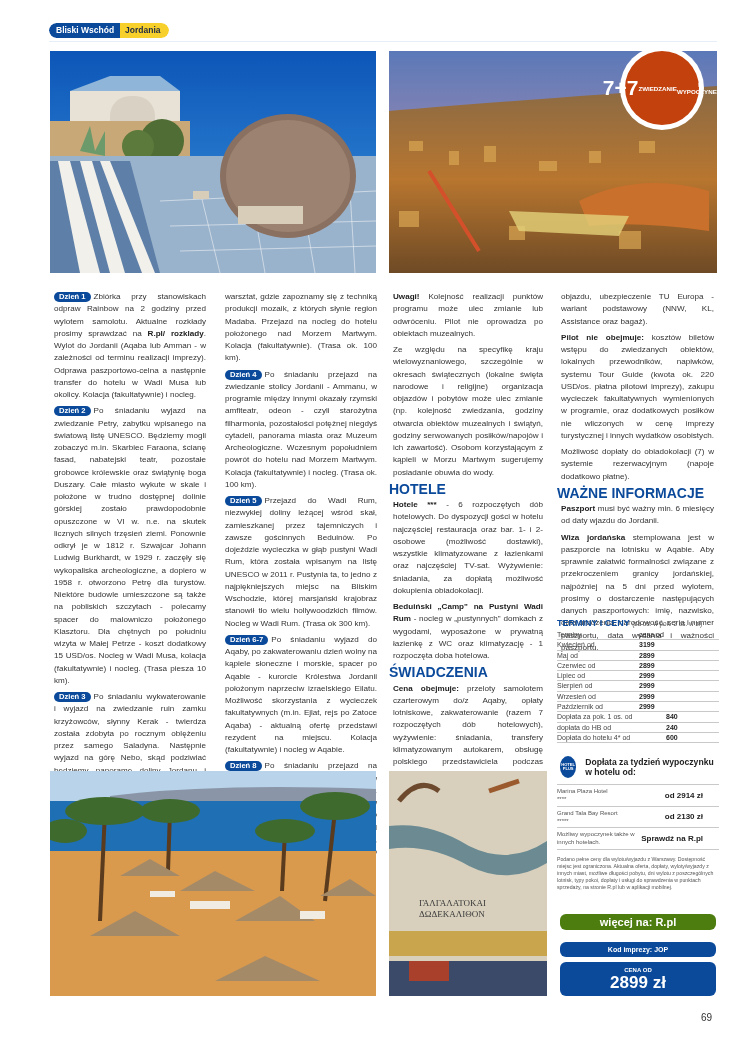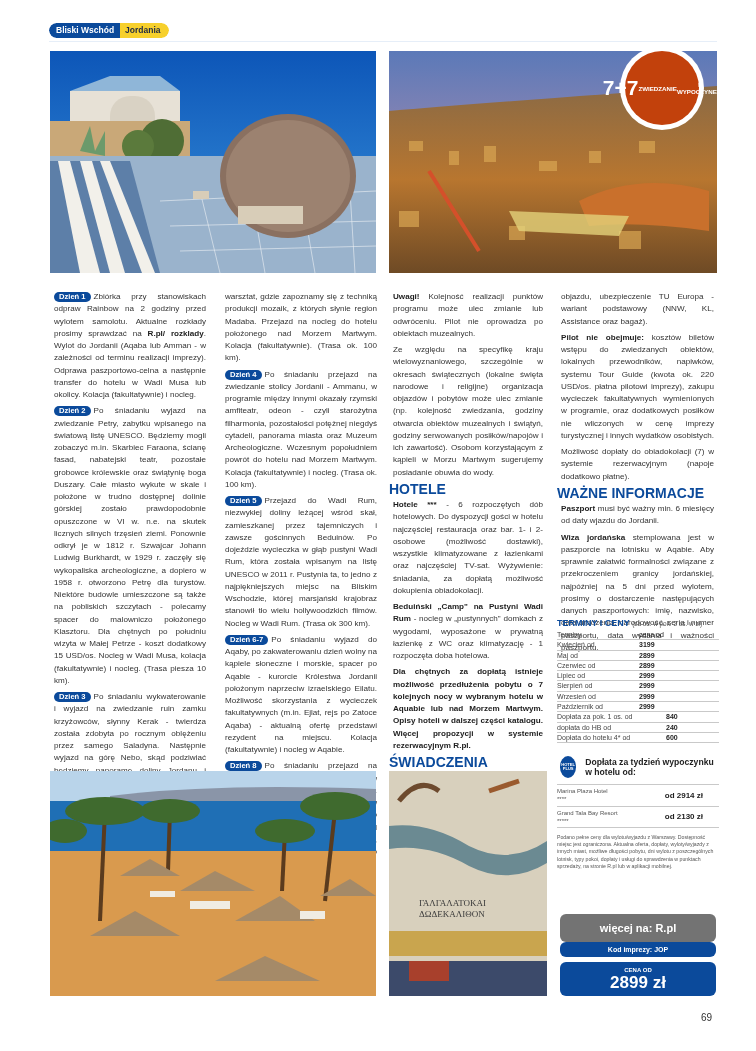--- a/index.html
+++ b/index.html
@@ -44,21 +44,21 @@
 
   .hotelplus { position: absolute; left: 557px; top: 750px; width: 162px; }
   .hp-head { display: flex; align-items: center; height: 34px; }
   .hp-logo { width: 22px; height: 22px; border-radius: 50%; background: #0b4a9b; color: #fff; font-size: 4px; font-weight: bold; display: flex; flex-direction: column; align-items: center; justify-content: center; margin: 0 9px 0 3px; line-height: 4.5px; }
   .hp-title { font-weight: bold; font-size: 8.6px; line-height: 10.5px; color: #222; }
   .hp-row { display: flex; align-items: center; justify-content: space-between; border-top: 0.7px solid #c9c9c9; height: 21.5px; font-size: 6px; color: #555; }
   .hp-row .hp-price { font-weight: bold; font-size: 8px; color: #222; margin-right: 16px; }
   .hp-row .hp-name { line-height: 8px; }
   .hp-note { margin-top: 6px; font-size: 5.2px; line-height: 7.2px; color: #555; }
 
-  .btn-more { position: absolute; left: 560px; top: 914px; width: 156px; height: 28px; background: #737373; color: #fff; border-radius: 6px; font-weight: bold; font-size: 11px; display: flex; align-items: center; justify-content: center; }
+  .btn-more { position: absolute; left: 560px; top: 914px; width: 156px; height: 16px; background: #4d7c0f; color: #fff; border-radius: 6px; font-weight: bold; font-size: 11px; display: flex; align-items: center; justify-content: center; }
   .btn-code { position: absolute; left: 560px; top: 942px; width: 156px; height: 15px; background: #0b4a9b; color: #fff; border-radius: 6px; font-weight: bold; font-size: 7px; display: flex; align-items: center; justify-content: center; }
   .price-box { position: absolute; left: 560px; top: 962px; width: 156px; height: 34px; background: #0b4a9b; color: #fff; border-radius: 6px; display: flex; flex-direction: column; align-items: center; justify-content: center; }
   .price-box .pl { font-size: 6px; font-weight: bold; line-height: 7px; }
   .price-box .pv { font-size: 17px; font-weight: bold; line-height: 18px; }
 
   .page-num { position: absolute; left: 701px; top: 1012px; font-size: 10px; color: #333; }
 </style>
 </head>
 <body>
 
@@ -167,21 +167,20 @@
     <span class="day">Dzień 8</span><span>Po śniadaniu przejazd na lotnisko w Aqabie lub w Ammanie (w zależności od terminu realizacji imprezy). Wylot do Polski. Dla klientów pozostających na pobyt - transfer do wybranego hotelu w Aqabie, lub nad Morzem Martwym i pobyt w dniach 8.-14., a dnia 15. wykwaterowanie i wylot do Polski. (Trasa ok. 50 km).</span>
   </p>
 </div>
 
 <div class="col" id="col3">
   <p><span class="bold">Uwagi!</span><span> Kolejność realizacji punktów programu może ulec zmianie lub odwróceniu. Pilot nie oprowadza po obiektach muzealnych.</span></p>
   <p>Ze względu na specyfikę kraju wielowyznaniowego, szczególnie w okresach świątecznych (lokalne święta narodowe i religijne) organizacja objazdów i pobytów może ulec zmianie (np. kolejność zwiedzania, godziny otwarcia obiektów muzealnych i świątyń, godziny serwowanych posiłków/napojów i ich zawartość). Osobom korzystającym z kąpieli w Morzu Martwym sugerujemy posiadanie obuwia do wody.</p>
   <div class="sec-h">HOTELE</div>
   <p><span class="bold">Hotele ***</span><span> - 6 rozpoczętych dób hotelowych. Do dyspozycji gości w hotelu najczęściej restauracja oraz bar. 1- i 2-osobowe (możliwość dostawki), wszystkie klimatyzowane z łazienkami oraz najczęściej TV-sat. Wyżywienie: śniadania, za dopłatą możliwość dokupienia obiadokolacji.</span></p>
   <p><span class="bold">Beduiński „Camp" na Pustyni Wadi Rum</span><span> - nocleg w „pustynnych" domkach z wygodami, wyposażone w prywatną łazienkę z WC oraz klimatyzację - 1 rozpoczęta doba hotelowa.</span></p>
-  <p class="bold">Dla chętnych za dopłatą istnieje możliwość przedłużenia pobytu o 7 kolejnych nocy w wybranym hotelu w Aquabie lub nad Morzem Martwym. Opisy hoteli w dalszej części katalogu. Więcej propozycji w systemie rezerwacyjnym R.pl.</p>
   <div class="sec-h">ŚWIADCZENIA</div>
   <p><span class="bold">Cena obejmuje:</span><span id="incl-a"> przeloty samolotem czarterowym do/z Aqaby, opłaty lotniskowe, zakwaterowanie (razem 7 rozpoczętych dób hotelowych), wyżywienie: śniadania, transfery klimatyzowanym autokarem, obsługę polskiego przedstawiciela podczas odprawy na lotnisku w Polsce, opiekę polskiego pilota podczas </span></p>
 </div>
 
 <div class="col" id="col4">
   <p><span id="incl-b">objazdu, ubezpieczenie TU Europa - wariant podstawowy (NNW, KL, Assistance oraz bagaż).</span></p>
   <p><span class="bold">Pilot nie obejmuje:</span><span> kosztów biletów wstępu do zwiedzanych obiektów, lokalnych przewodników, napiwków, systemu Tour Guide (kwota ok. 220 USD/os. płatna pilotowi imprezy), zakupu wycieczek fakultatywnych wymienionych w programie, oraz dodatkowych posiłków nie wliczonych w cenę imprezy turystycznej i innych wydatków osobistych.</span></p>
   <p>Możliwość dopłaty do obiadokolacji (7) w systemie rezerwacyjnym (napoje dodatkowo płatne).</p>
   <div class="sec-h">WAŻNE INFORMACJE</div>
   <p><span class="bold">Paszport</span><span> musi być ważny min. 6 miesięcy od daty wjazdu do Jordanii.</span></p>
@@ -250,20 +249,24 @@
   </div>
   <div id="hp-rows">
       <div class="hp-row">
         <span class="hp-name"><span>Marina Plaza Hotel</span><br><span>****</span></span>
         <span class="hp-price">od 2914 zł</span>
       </div>
       <div class="hp-row">
         <span class="hp-name"><span>Grand Tala Bay Resort</span><br><span>*****</span></span>
         <span class="hp-price">od 2130 zł</span>
       </div>
+      <div class="hp-row">
+        <span class="hp-name" style="max-width: 80px;"><span>Możliwy wypoczynek także w innych hotelach.</span><br><span></span></span>
+        <span class="hp-price">Sprawdź na R.pl</span>
+      </div>
     </div>
   <div class="hp-row" style="height:0"></div>
   <div class="hp-note">Podano pełne ceny dla wylotu/wyjazdu z Warszawy. Dostępność miejsc jest ograniczona. Aktualna oferta, dopłaty, wyloty/wyjazdy z innych miast, możliwe długości pobytu, dni wylotu z poszczególnych lotnisk, typy pokoi, dopłaty i usługi do sprawdzenia w punktach sprzedaży, na stronie R.pl lub w aplikacji mobilnej.</div>
 </div>
 
 <div class="btn-more">więcej na: R.pl</div>
 <div class="btn-code">Kod imprezy: JOP</div>
 <div class="price-box">
   <span class="pl">CENA OD</span>
   <span class="pv">2899 zł</span>

